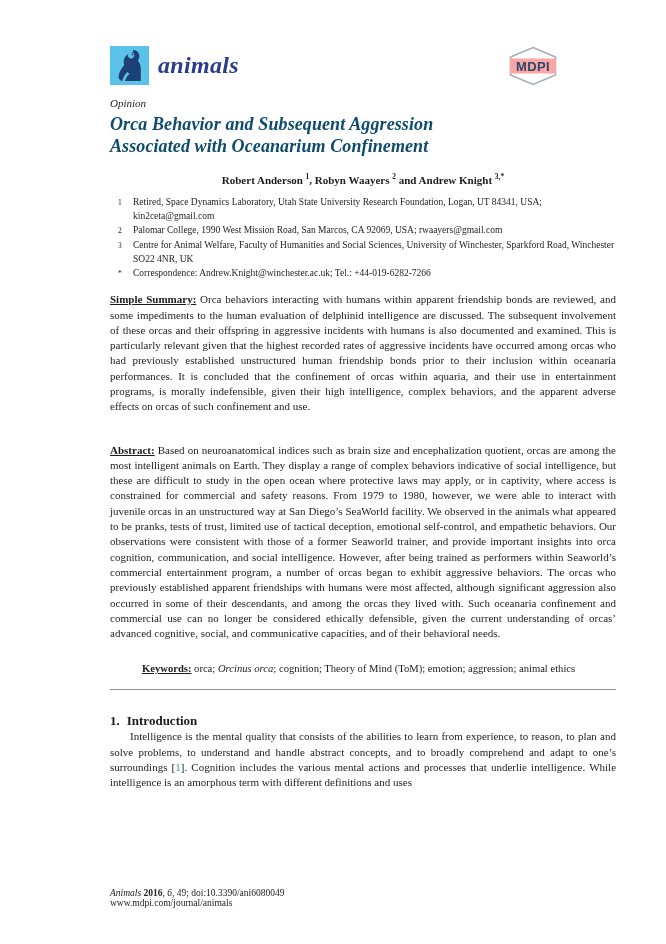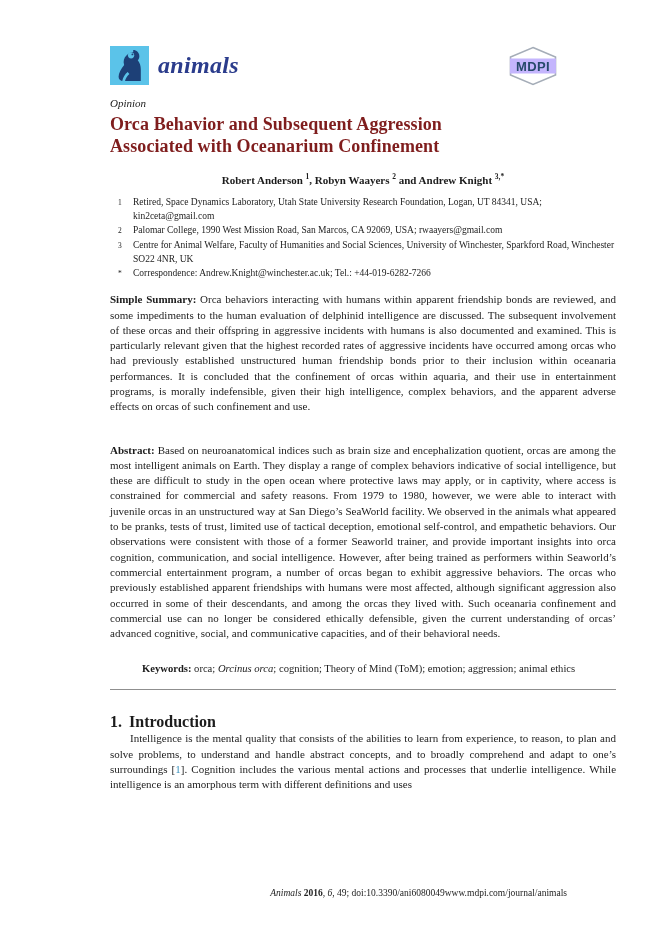--- a/index.html
+++ b/index.html
@@ -10,48 +10,48 @@
   }
   
   .header{position:absolute;left:80px;right:74px;top:46px;display:flex;justify-content:space-between;align-items:flex-start;}
   .brand{display:flex;align-items:center;gap:9px;}
   .logo-square{width:39px;height:39px;background:#5bc3e9;flex:none;}
   .wordmark{font-style:italic;font-weight:bold;font-size:24px;color:#2b3c8c;letter-spacing:.3px;line-height:39px;}
   .mdpi{position:relative;width:58px;height:40px;flex:none;}
   .mdpi svg{position:absolute;left:0;top:0;}
   .mdpi-text{
     position:absolute;left:50%;top:50%;transform:translate(-50%,-50%);
-    background:#c4b5fd;padding:0 6px;font-family:"Liberation Sans",sans-serif;
+    background:#fca5a5;padding:0 6px;font-family:"Liberation Sans",sans-serif;
     font-weight:bold;font-size:13px;color:#274a6b;letter-spacing:.4px;
   }
   
   .article{position:absolute;left:80px;width:506px;top:97px;}
   .opinion{font-style:italic;font-size:11px;}
-  .title{margin-top:4px;font-size:18px;font-weight:bold;line-height:22px;letter-spacing:.1px;color:#7f1d1d;}
+  .title{margin-top:4px;font-size:18px;font-weight:bold;line-height:22px;letter-spacing:.1px;color:#0c4a6e;font-style:italic;}
   .title span{display:block;}
   .authors{margin-top:17px;font-weight:bold;font-size:11px;text-align:center;}
   .authors sup,.sup{font-size:7.5px;vertical-align:super;line-height:0;}
   .affs{margin-top:9px;font-size:9.5px;line-height:14.2px;}
   .aff-row{display:flex;padding-left:8px;}
   .aff-marker{flex:none;width:15px;font-size:7.5px;transform:translateY(1px);}
   .aff-text{flex:1;}
   .meta{margin-top:12px;font-size:9.8px;line-height:14.8px;}
   .para{margin-top:12px;font-size:11px;line-height:15.3px;text-align:justify;}
   .para.gap{margin-top:28px;}
-  .plabel{font-weight:bold;}
+  .plabel{font-weight:bold;text-decoration:underline;}
   .keywords{margin-top:20px;font-size:10.6px;line-height:15px;margin-left:32px;}
   .rule{margin-top:13px;border-top:1.5px solid #8f8f8f;height:0;}
-  .sec-heading{margin-top:23px;font-size:16px;font-weight:bold;}
+  .sec-heading{margin-top:23px;font-size:13px;font-weight:bold;}
   .sec-heading .sec-txt{margin-left:7px;}
   .intro{font-size:11px;line-height:15.3px;text-align:justify;text-indent:20px;}
   .cite{color:#3d93be;}
   
   .footer{
     position:absolute;left:80px;right:69px;top:888px;
-    display:flex;justify-content:flex-end;font-size:9.5px;color:#222;
+    display:flex;justify-content:center;font-size:9.5px;color:#222;flex-direction:column;
   }
 </style>
 </head>
 <body>
 
 <div class="page">
 
   <div class="header">
     <div class="brand">
       <div class="logo-square">

